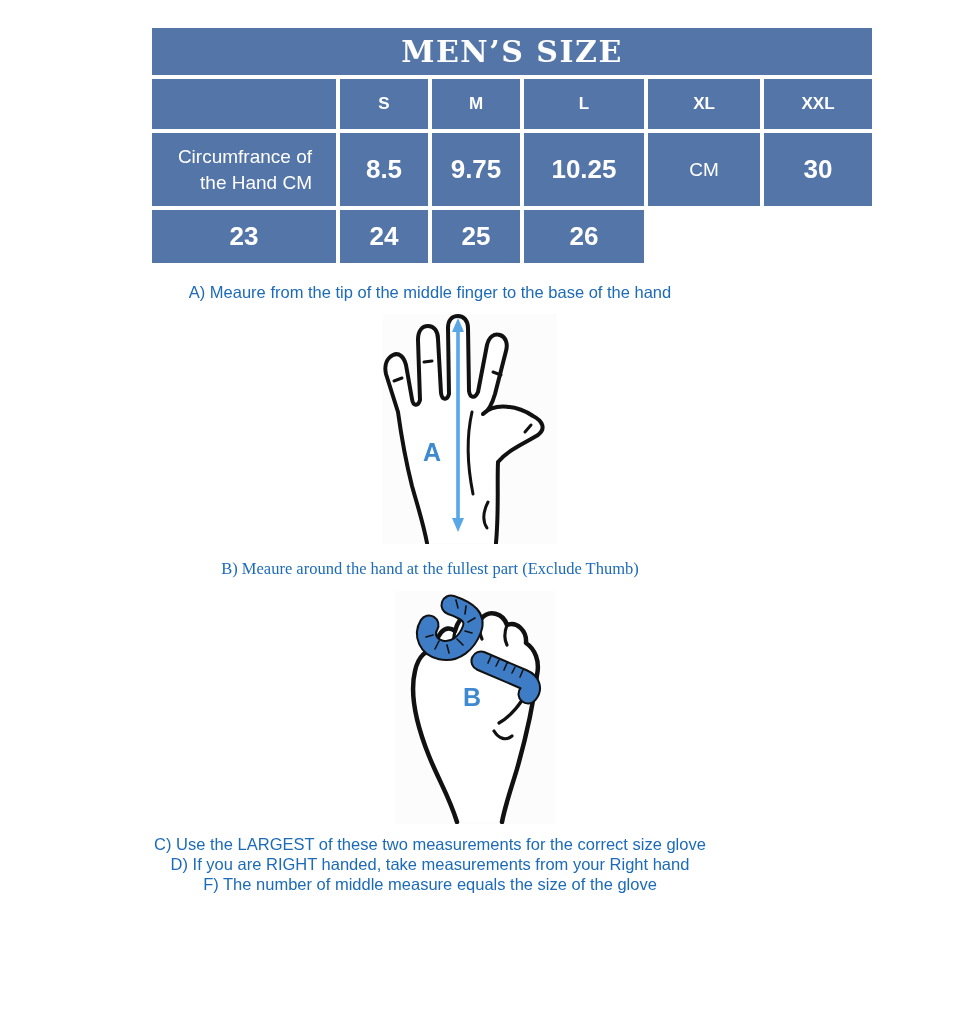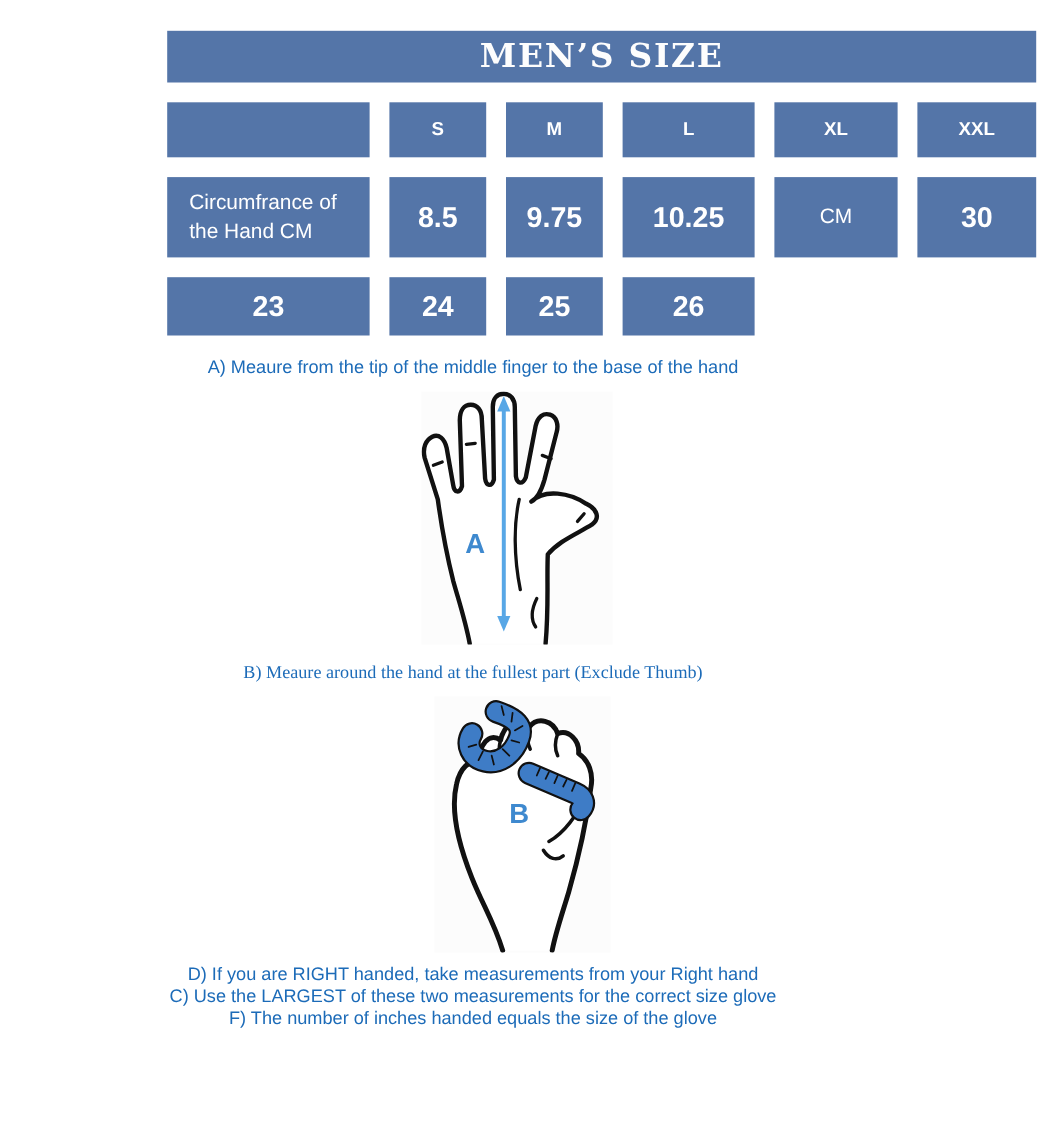--- a/index.html
+++ b/index.html
@@ -9,36 +9,36 @@
     font-family:"Liberation Sans", sans-serif;
   }
   .page { width:956px; height:1024px; padding-top:28px; }
 
   
   .size-table {
     width:647px; margin-left:152px;
     display:grid;
     grid-template-columns:184px 88px 88px 120px 112px 108px;
     grid-template-rows:47px 50px 73px 53px;
-    gap:18px;
+    gap:4px;
     background:#ffffff;
   }
   .cell {
     background:#5475a8; color:#ffffff;
     display:flex; align-items:center; justify-content:center;
   }
   .cell.title {
     grid-column:1 / -1;
     font-family:"DejaVu Serif", serif;
     font-weight:bold; font-size:30px; letter-spacing:1.5px;
     color:#fdfdfd;
   }
   .cell.head { font-weight:bold; font-size:17px; }
   .cell.rowlabel { font-size:19px; line-height:1.32; }
-  .cell.rowlabel.wrap { justify-content:flex-start; padding-left:20px; }
+  .cell.rowlabel.wrap { justify-content:flex-start; padding-left:10px;text-align:right; }
   .cell.rowlabel.wrap .wrap-inner { max-width:150px; }
   .cell.num  { font-weight:bold; font-size:26px; }
 
   
   .inst {
     color:#1c6bb8; font-size:16.5px; line-height:20px; text-align:center;
     width:860px;
   }
   .inst-a { margin-top:19px; }
   .inst-b { margin-top:15px;font-family:Liberation Serif, serif; }
@@ -177,18 +177,18 @@
         <path d="M 104 69 L 101 75"></path>
         <path d="M 112 72 L 109 79"></path>
         <path d="M 120 76 L 117 82"></path>
         <path d="M 128 79 L 125 86"></path>
       </g>
       <text x="68" y="115" class="diag-label">B</text>
     </svg>
   </div>
 
   <div class="inst-block">
+    <div class="inst">C) Use the LARGEST of these two measurements for the correct size glove</div>
     <div class="inst">D) If you are RIGHT handed, take measurements from your Right hand</div>
-    <div class="inst">C) Use the LARGEST of these two measurements for the correct size glove</div>
-    <div class="inst">F) The number of inches handed equals the size of the glove</div>
+    <div class="inst">F) The number of middle measure equals the size of the glove</div>
   </div>
 
 </div>
 
 </body></html>

